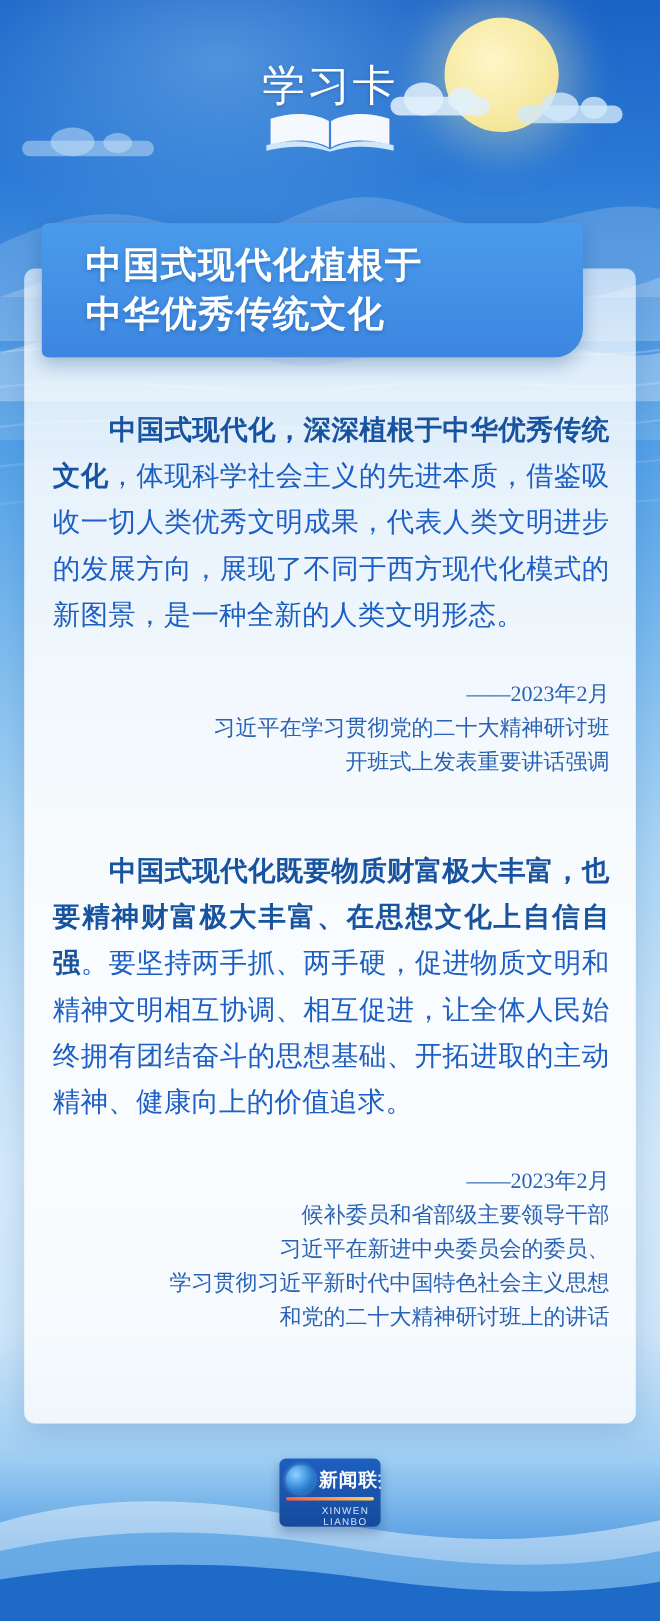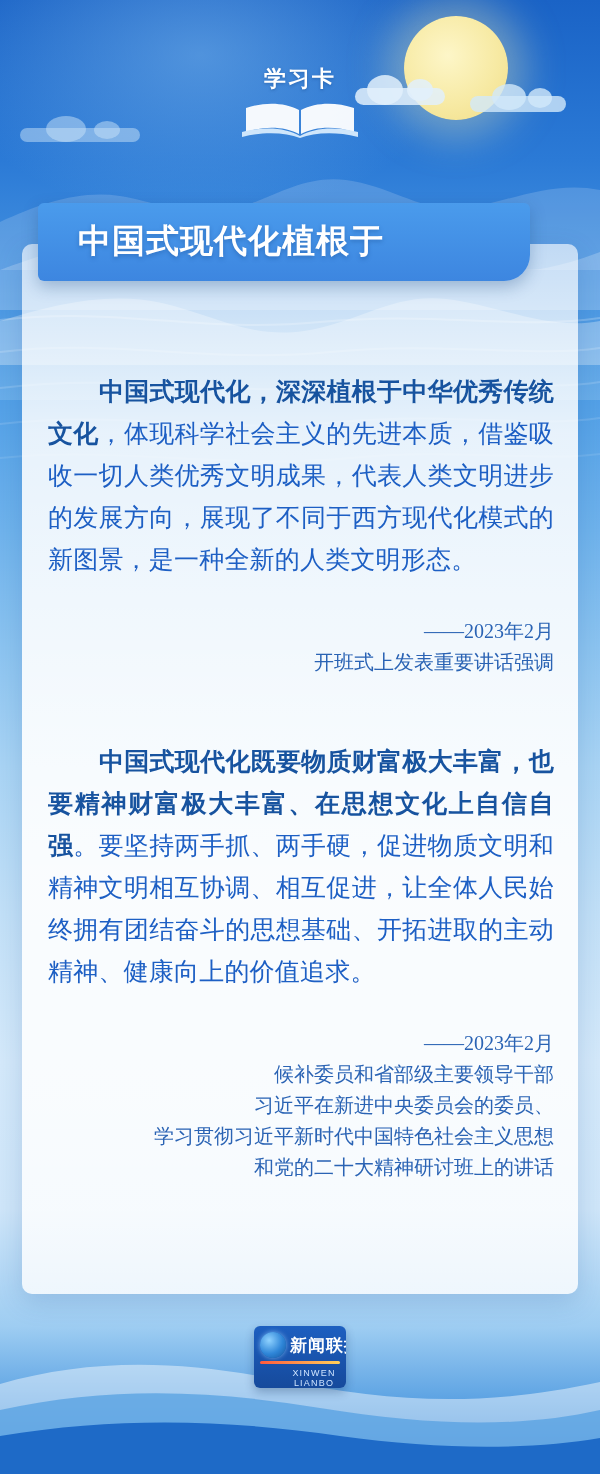--- a/index.html
+++ b/index.html
@@ -96,22 +96,22 @@
   }
 
   
   .logo {
     position: absolute;
     left: 232px; top: 62px;
     width: 136px; height: 86px;
     text-align: center;
   }
   .logo-text {
-    font-size: 22px;
-    font-weight: bold;
+    font-size: 39px;
+    font-weight: normal;
     color: #ffffff;
     letter-spacing: 2px;
     line-height: 34px;
     text-shadow: 0 1px 3px rgba(10,50,110,.35);
     font-family: "Liberation Serif", serif;
   }
   .logo-book {
     position: absolute;
     left: 10px; top: 36px;
     width: 116px; height: 40px;
@@ -271,28 +271,30 @@
       <path d="M4,10 C22,4 42,4 57,12 L57,36 C42,28 22,28 4,34 Z" fill="#ffffff" opacity="0.95"></path>
       <path d="M112,10 C94,4 74,4 59,12 L59,36 C74,28 94,28 112,34 Z" fill="#ffffff" opacity="0.95"></path>
       <path d="M0,34 C24,28 44,30 58,38 C72,30 92,28 116,34 L116,39 C92,33 72,35 58,40 C44,35 24,33 0,39 Z" fill="#cfe6fb"></path>
     </svg>
   </div>
 
   <div class="card"></div>
 
   <div class="title-banner">
     <div class="title-line">中国式现代化植根于</div>
+    <div class="title-line">中华优秀传统文化</div>
   </div>
 
   <div class="content">
 
     <div class="para"><span class="hl">中国式现代化，深深植根于中华优秀传</span><span class="hl">统文化</span><span>，体现科学社会主义的先进本质，借鉴吸收一切人类优秀文明成果，代表人类文明进步的发展方向，展现了不同于西方现代化模式的新图景，是一种全新的人类文明形态。</span></div>
 
     <div class="attrib">
       <div>——2023年2月</div>
+      <div>习近平在学习贯彻党的二十大精神研讨班</div>
       <div>开班式上发表重要讲话强调</div>
     </div>
 
     <div class="block-gap"></div>
 
     <div class="para"><span class="hl">中国式现代化既要物质财富极大丰富，也要精神财富极大丰富、在思想文化上自信自强</span><span>。要坚持两手抓、两手硬，促进物质文明和精神文明相互协调、相互促进，让全体人民始终拥有团结奋斗的思想基础、开拓进取的主动精神、健康向上的价值追求。</span></div>
 
     <div class="attrib">
       <div>——2023年2月</div>
       <div>候补委员和省部级主要领导干部</div>

